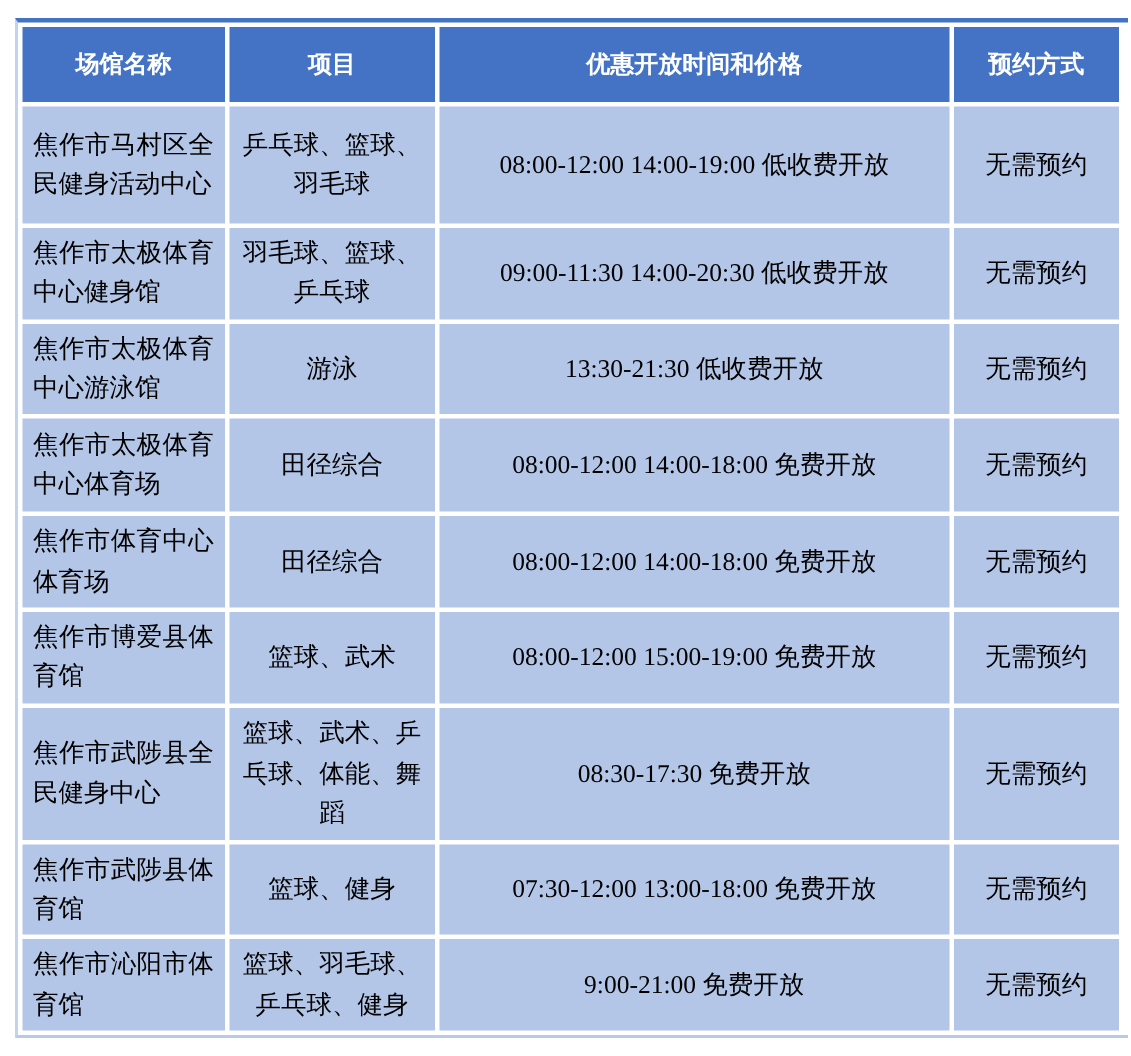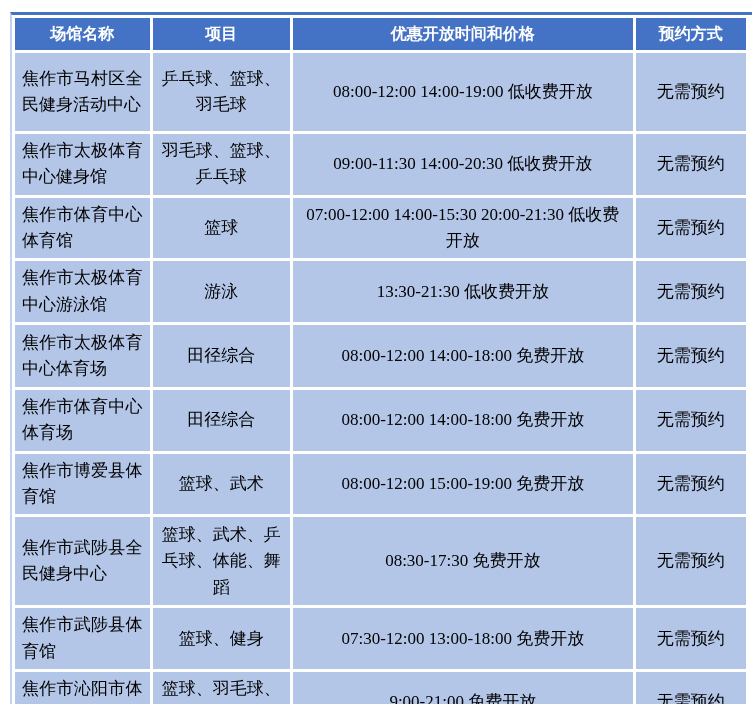--- a/index.html
+++ b/index.html
@@ -68,44 +68,38 @@
 <div class="page">
   <div class="table-wrap">
     <table class="venues">
       <colgroup>
         <col class="c1">
           <col class="c2">
           <col class="c3">
           <col class="c4">
       </colgroup>
       <thead>
-        <tr style="height:32px;">
+        <tr style="height:50px;">
           <th>场馆名称</th>
           <th>项目</th>
           <th>优惠开放时间和价格</th>
           <th>预约方式</th>
         </tr>
       </thead>
       <tbody>
         <tr style="height:78px;">
           <td class="venue">焦作市马村区全民健身活动中心</td>
           <td>乒乓球、篮球、羽毛球</td>
           <td>08:00-12:00 14:00-19:00 低收费开放</td>
           <td>无需预约</td>
         </tr>
         <tr style="height:55px;">
           <td class="venue">焦作市太极体育中心健身馆</td>
           <td>羽毛球、篮球、乒乓球</td>
           <td>09:00-11:30 14:00-20:30 低收费开放</td>
-          <td>无需预约</td>
-        </tr>
-        <tr style="height:55px;">
-          <td class="venue">焦作市体育中心体育馆</td>
-          <td>篮球</td>
-          <td>07:00-12:00 14:00-15:30 20:00-21:30 低收费开放</td>
           <td>无需预约</td>
         </tr>
         <tr style="height:46px;">
           <td class="venue">焦作市太极体育中心游泳馆</td>
           <td>游泳</td>
           <td>13:30-21:30 低收费开放</td>
           <td>无需预约</td>
         </tr>
         <tr style="height:62px;margin-top:20px;">
           <td class="venue">焦作市太极体育中心体育场</td>

